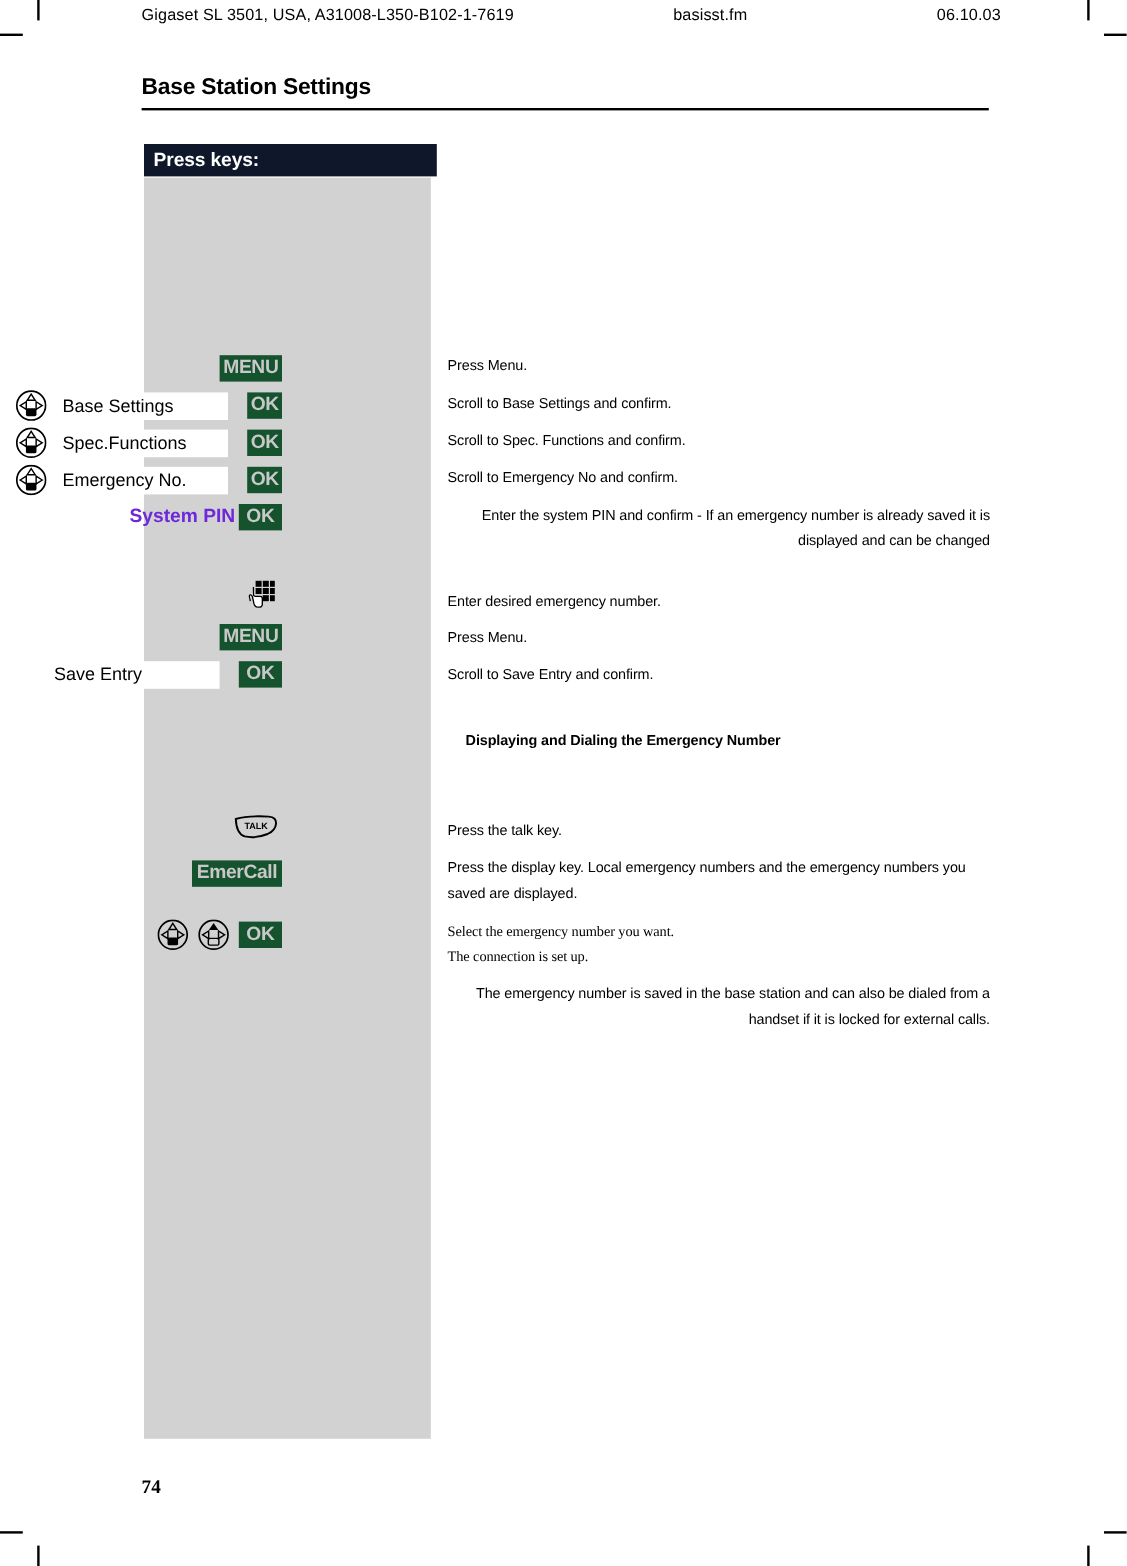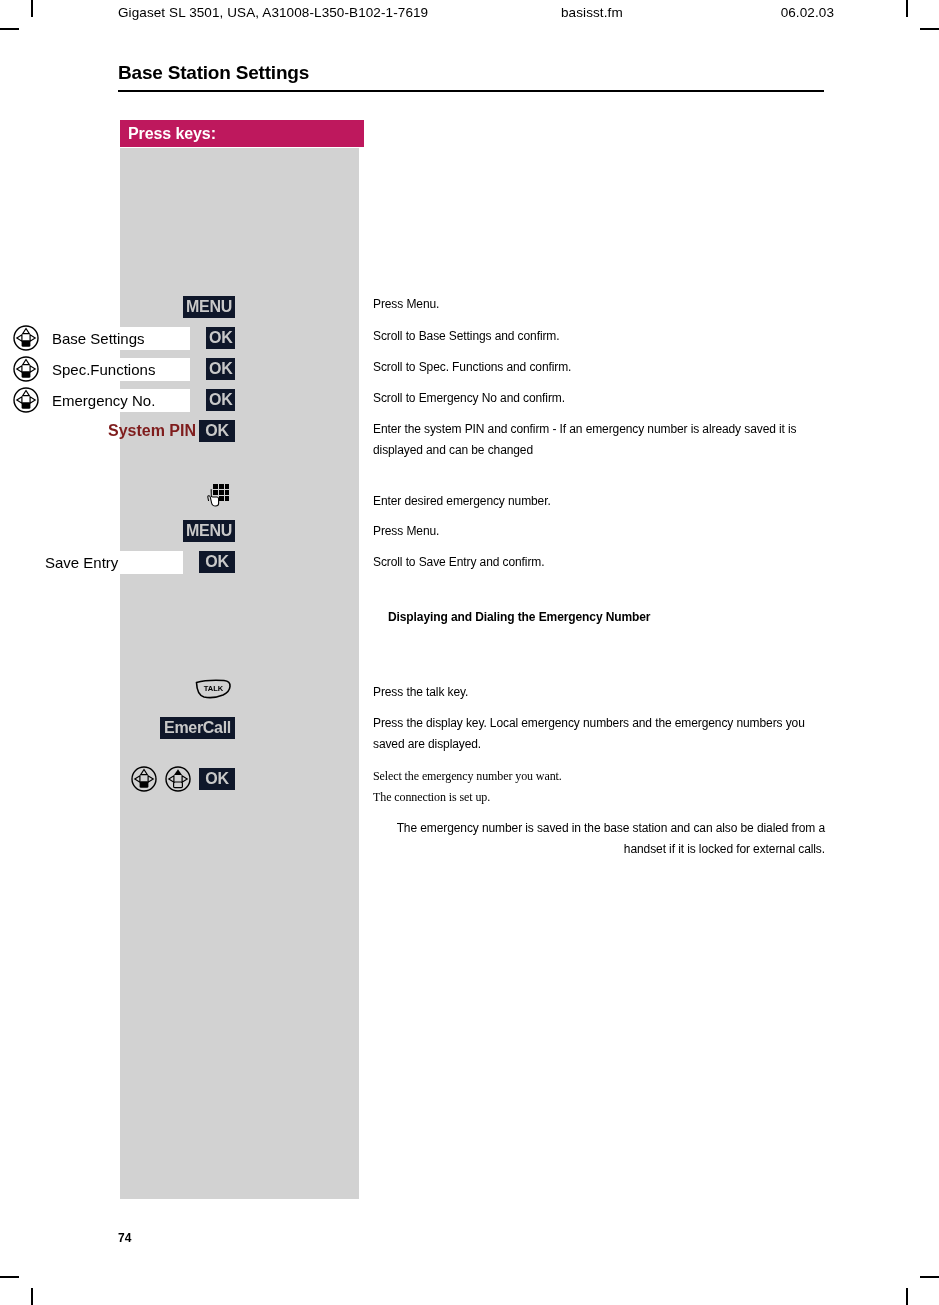--- a/index.html
+++ b/index.html
@@ -60,21 +60,21 @@
     background: #000;
   }
 
   
   .keys-header {
     position: absolute;
     left: 120px;
     top: 120px;
     width: 244px;
     height: 27px;
-    background: #be185d;
+    background: #0f172a;
     color: #ffffff;
     font-size: 16px;
     font-weight: bold;
     line-height: 27px;
     padding-left: 8px;
     box-sizing: border-box;
     letter-spacing: -0.1px;
   }
   .keys-panel {
     position: absolute;
@@ -118,40 +118,40 @@
     font-size: 15px;
     line-height: 23px;
     padding-left: 7px;
     box-sizing: border-box;
     white-space: nowrap;
     overflow: hidden;
   }
 
   
   .softkey {
-    background: #0f172a;
+    background: #14532d;
     color: #c8c8c8;
     font-size: 16px;
     font-weight: bold;
     line-height: 22px;
     height: 22px;
     padding: 0 3px;
     box-sizing: border-box;
     white-space: nowrap;
     letter-spacing: -0.3px;
   }
   .softkey.ok { width: 36px; text-align: center; }
   .softkey.menu { width: 52px; text-align: right; }
   .softkey.emercall { width: 75px; text-align: center; }
 
   
   .pin-label {
     font-size: 16px;
     font-weight: bold;
-    color: #7f1d1d;
+    color: #6d28d9;
     margin-right: 3px;
     white-space: nowrap;
   }
 
   .rightpad { margin-right: 4px; }
 
   
   .content {
     position: absolute;
     left: 373px;
@@ -181,40 +181,41 @@
     font-size: 12px;
     line-height: 20.5px;
     letter-spacing: -0.1px;
   }
 
   
   .folio {
     position: absolute;
     left: 118px;
     top: 1231px;
-    font-size: 12px;
-    font-weight: bold;
+    font-size: 16px;
+    font-weight: bold;
+    font-family: Liberation Serif, serif;
   }
 </style>
 </head>
 <body>
 
 <div class="crop-mark cm-tl-v"></div>
 <div class="crop-mark cm-tl-h"></div>
 <div class="crop-mark cm-tr-v"></div>
 <div class="crop-mark cm-tr-h"></div>
 <div class="crop-mark cm-bl-v"></div>
 <div class="crop-mark cm-bl-h"></div>
 <div class="crop-mark cm-br-v"></div>
 <div class="crop-mark cm-br-h"></div>
 
 <div class="running-head">
   <span class="rh-left">Gigaset SL 3501, USA, A31008-L350-B102-1-7619</span>
   <span class="rh-center">basisst.fm</span>
-  <span class="rh-right">06.02.03</span>
+  <span class="rh-right">06.10.03</span>
 </div>
 
 <div class="chapter-title">Base Station Settings</div>
 <div class="chapter-rule"></div>
 
 <div class="keys-header">Press keys:</div>
 <div class="keys-panel"></div>
 
 <div class="krow" style="top:294px;">
   <span class="softkey menu rightpad">MENU</span>
@@ -330,21 +331,21 @@
   <span class="softkey ok rightpad">OK</span>
 </div>
 
 <div class="content">
 </div>
 
 <div class="step" style="top:294px;">Press Menu.</div>
 <div class="step" style="top:326px;">Scroll to Base Settings and confirm.</div>
 <div class="step" style="top:357px;">Scroll to Spec. Functions and confirm.</div>
 <div class="step" style="top:388px;">Scroll to Emergency No and confirm.</div>
-<div class="step" style="top:419px;">Enter the system PIN and confirm - If an emergency number is already saved it is displayed and can be changed</div>
+<div class="step" style="top:419px;text-align:right;">Enter the system PIN and confirm - If an emergency number is already saved it is displayed and can be changed</div>
 <div class="step" style="top:491px;">Enter desired emergency number.</div>
 <div class="step" style="top:521px;">Press Menu.</div>
 <div class="step" style="top:552px;">Scroll to Save Entry and confirm.</div>
 
 <div class="step h1 second" style="top:592px;margin:15px;">Displaying and Dialing the Emergency Number</div>
 
 <div class="step" style="top:682px;">Press the talk key.</div>
 <div class="step" style="top:713px;">Press the display key. Local emergency numbers and the emergency numbers you saved are displayed.</div>
 <div class="step" style="top:766px;white-space:pre-line;font-family:Liberation Serif, serif;">Select the emergency number you want.
 The connection is set up.</div>

